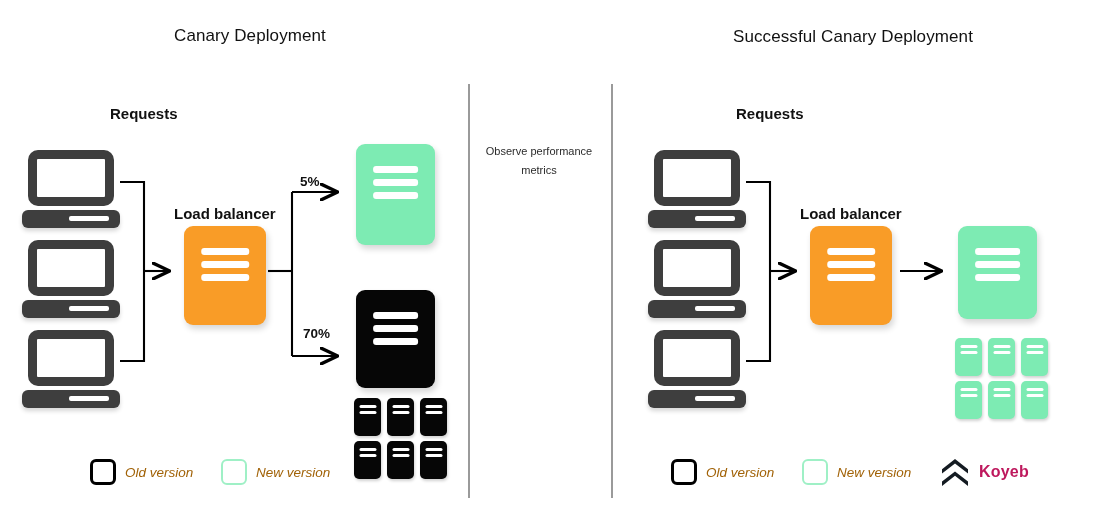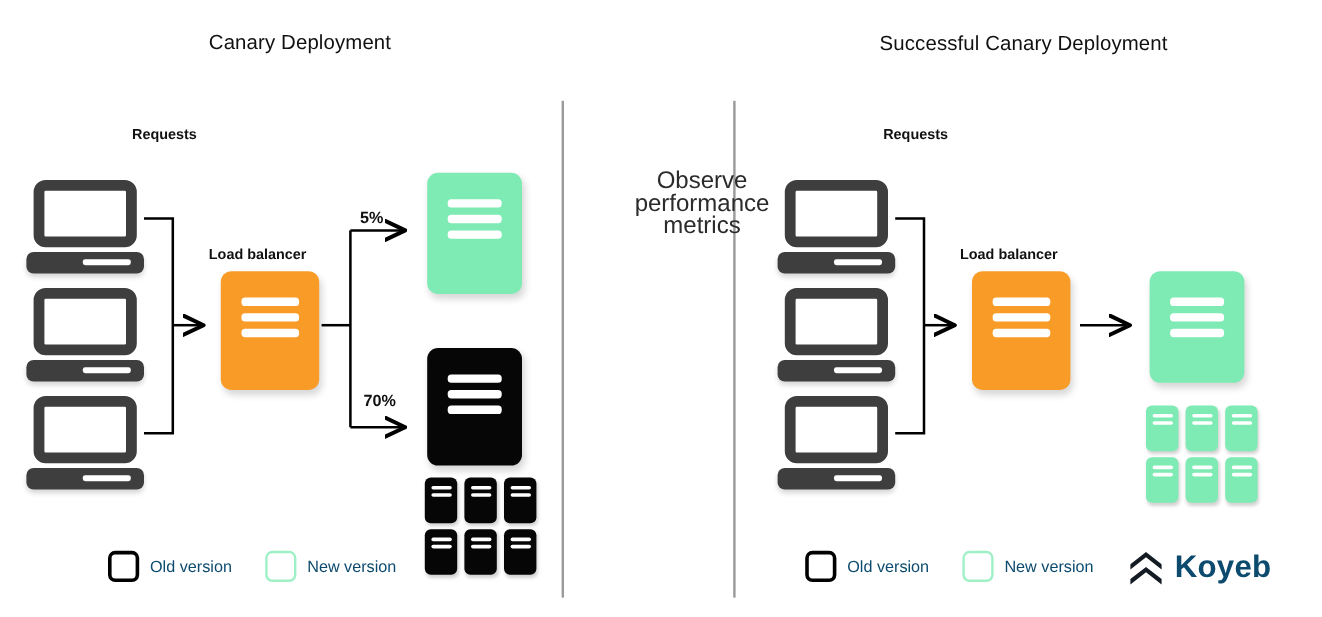--- a/index.html
+++ b/index.html
@@ -22,21 +22,21 @@
 
   
   .panel-title {
     font-size: 17px;
     font-weight: normal;
     color: #111111;
     white-space: nowrap;
     letter-spacing: .1px;
   }
   .section-label {
-    font-size: 12px;
+    font-size: 15px;
     font-weight: bold;
     color: #111111;
     white-space: nowrap;
   }
 
   
   .divider {
     width: 1.6px;
     background: #9a9a9a;
   }
@@ -133,49 +133,49 @@
   
   .pct {
     font-size: 13.5px;
     font-weight: bold;
     color: #111111;
   }
 
   
   .note {
     width: 140px;
-    font-size: 20px;
+    font-size: 11px;
     line-height: 18.5px;
     color: #2b2b2b;
     text-align: center;
-    padding-left: 46px;
   }
 
   
   .legend-row { display: flex; align-items: center; gap: 9px; }
   .swatch {
     width: 26px; height: 26px;
     box-sizing: border-box;
     border-radius: 6px;
     background: #ffffff;
   }
   .swatch.old { border: 3px solid #000000; }
   .swatch.new { border: 2.5px solid #9ff0c6; }
   .legend-text {
     font-size: 13.5px;
-    color: #0c4a6e;
+    color: #a16207;
     white-space: nowrap;
+    font-style: italic;
   }
 
   
   .brand { display: flex; align-items: center; gap: 9px; }
   .brand-name {
-    font-size: 26px;
+    font-size: 16px;
     font-weight: bold;
-    color: #0c4a6e;
+    color: #be185d;
     letter-spacing: .2px;
   }
 </style>
 </head>
 <body>
 
 <div id="canvas">
 
   <div class="abs panel-title" style="left:174px; top:26px;">Canary Deployment</div>
   <div class="abs panel-title" style="left:733px; top:27px;">Successful Canary Deployment</div>

